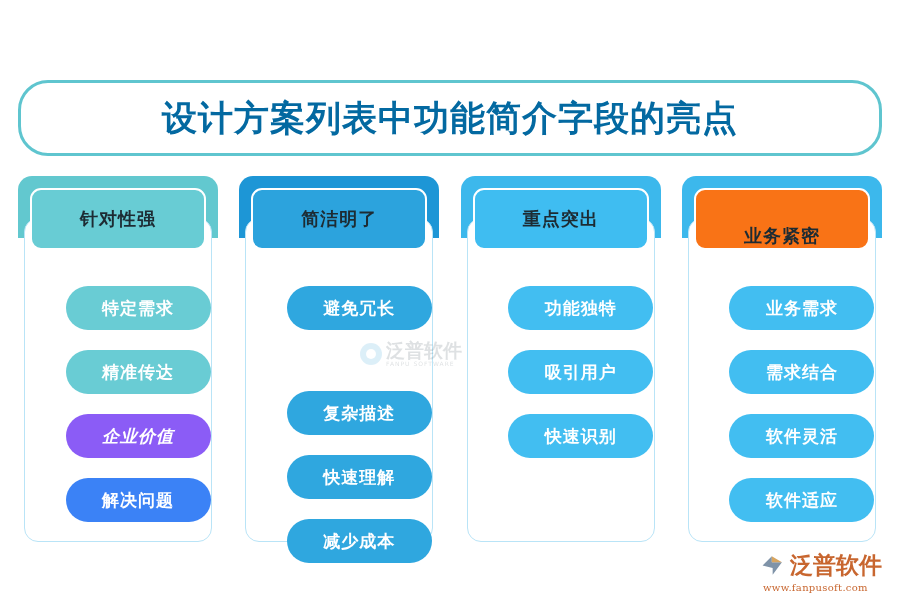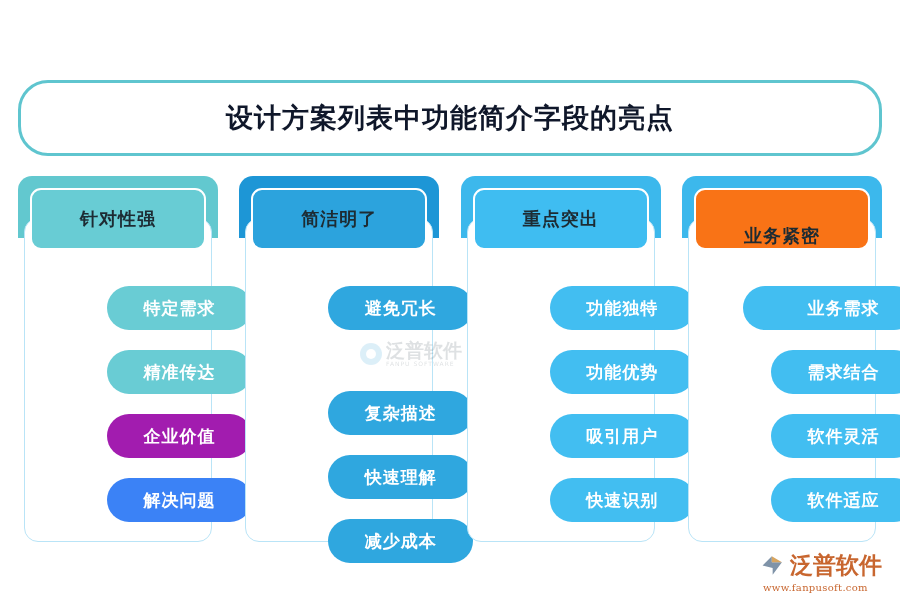--- a/index.html
+++ b/index.html
@@ -24,23 +24,23 @@
     height: 76px;
     box-sizing: border-box;
     border: 3px solid #5fc5cf;
     border-radius: 30px;
     background: #ffffff;
     display: flex;
     align-items: center;
     justify-content: center;
   }
   #title-text {
-    font-size: 27px;
-    font-weight: bold;
-    color: #0f172a;
+    font-size: 35px;
+    font-weight: bold;
+    color: #0369a1;
     letter-spacing: 1px;
     white-space: nowrap;
   }
 
   
   #columns {
     position: absolute;
     left: 18px;
     top: 176px;
     width: 864px;
@@ -101,21 +101,21 @@
   }
 
   
   .pill-list {
     position: absolute;
     left: 6px;
     top: 110px;
     width: 228px;
     display: flex;
     flex-direction: column;
-    align-items: flex-end;
+    align-items: center;
     gap: 20px;
   }
   .pill {
     width: 145px;
     height: 44px;
     border-radius: 22px;
     display: flex;
     align-items: center;
     justify-content: center;
   }
@@ -214,21 +214,21 @@
       <div class="card-header" style="background: rgb(104, 204, 212);">
         <div class="card-header-label">针对性强</div>
       </div>
       <div class="pill-list">
         <div class="pill" style="background: rgb(105, 204, 212);">
           <div class="pill-label">特定需求</div>
         </div>
         <div class="pill" style="background: rgb(105, 204, 212);">
           <div class="pill-label">精准传达</div>
         </div>
-        <div class="pill" style="background: #a21caf;">
+        <div class="pill" style="background: #8b5cf6; font-style: italic;">
           <div class="pill-label">企业价值</div>
         </div>
         <div class="pill" style="background: #3b82f6;">
           <div class="pill-label">解决问题</div>
         </div>
       </div>
     </div>
     <div class="column">
       <div class="card-top" style="background: rgb(29, 150, 214);"></div>
       <div class="card-body"></div>
@@ -254,38 +254,35 @@
       <div class="card-top" style="background: rgb(60, 184, 236);"></div>
       <div class="card-body"></div>
       <div class="card-header" style="background: rgb(63, 189, 241);">
         <div class="card-header-label">重点突出</div>
       </div>
       <div class="pill-list">
         <div class="pill" style="background: rgb(66, 190, 241);">
           <div class="pill-label">功能独特</div>
         </div>
         <div class="pill" style="background: rgb(66, 190, 241);">
-          <div class="pill-label">功能优势</div>
-        </div>
-        <div class="pill" style="background: rgb(66, 190, 241);">
           <div class="pill-label">吸引用户</div>
         </div>
         <div class="pill" style="background: rgb(66, 190, 241);">
           <div class="pill-label">快速识别</div>
         </div>
       </div>
     </div>
     <div class="column">
       <div class="card-top" style="background: rgb(60, 184, 236);"></div>
       <div class="card-body"></div>
       <div class="card-header" style="background: #f97316; align-items: flex-end;">
         <div class="card-header-label">业务紧密</div>
       </div>
       <div class="pill-list">
-        <div class="pill" style="background: rgb(66, 190, 241); padding-left: 28px;">
+        <div class="pill" style="background: rgb(66, 190, 241);">
           <div class="pill-label">业务需求</div>
         </div>
         <div class="pill" style="background: rgb(66, 190, 241);">
           <div class="pill-label">需求结合</div>
         </div>
         <div class="pill" style="background: rgb(66, 190, 241);">
           <div class="pill-label">软件灵活</div>
         </div>
         <div class="pill" style="background: rgb(66, 190, 241);">
           <div class="pill-label">软件适应</div>

